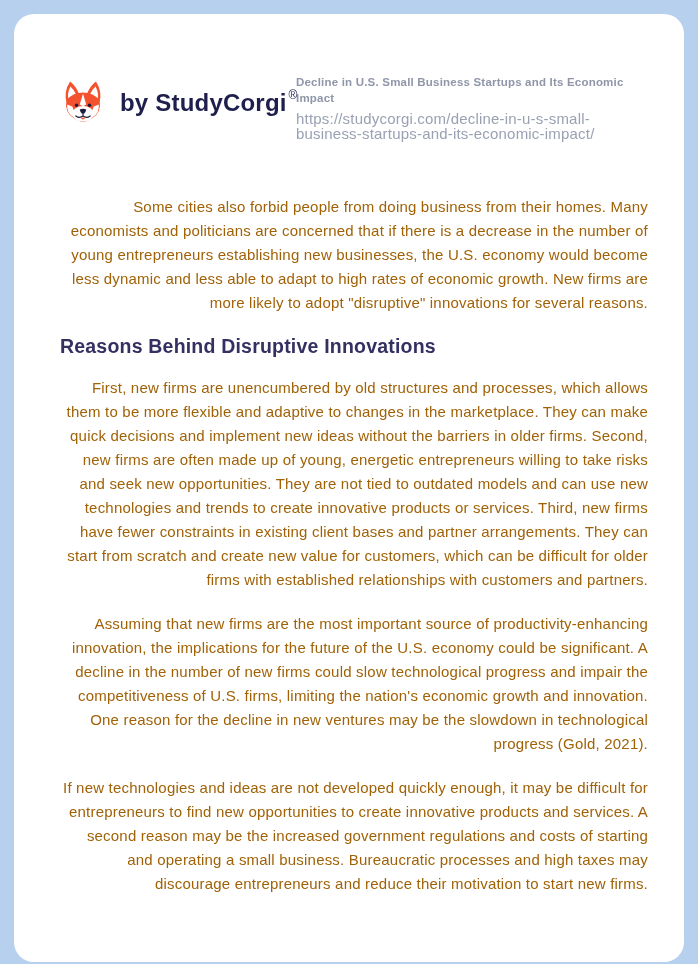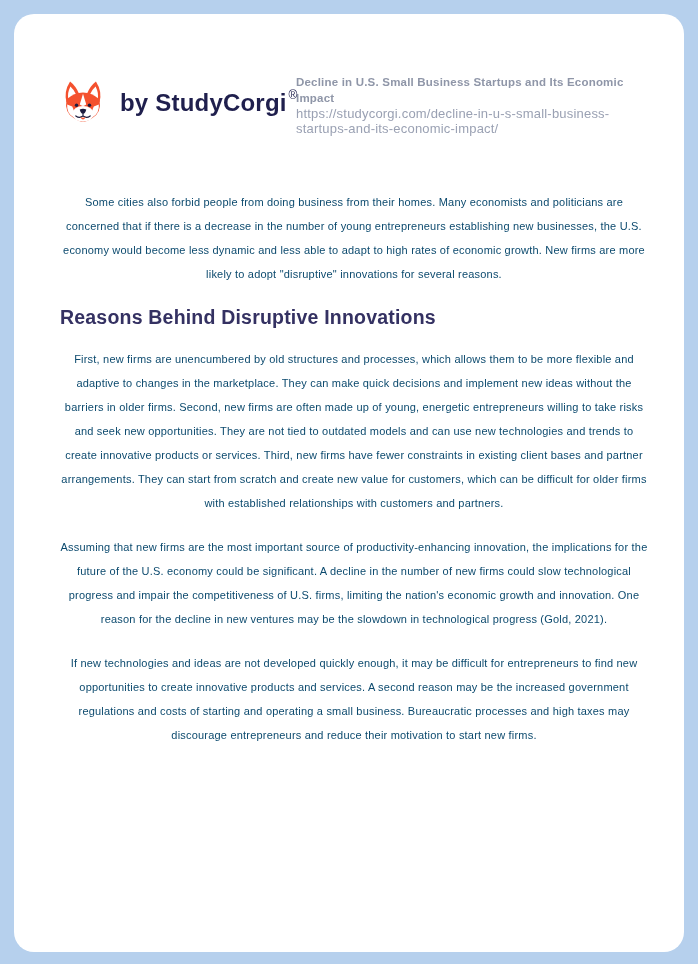--- a/index.html
+++ b/index.html
@@ -58,35 +58,36 @@
   }
   .doc-title {
     font-size: 11.5px;
     font-weight: bold;
     color: #8f96a8;
     line-height: 16px;
     letter-spacing: 0.2px;
   }
   .doc-url {
     display: block;
-    font-size: 13px;
+    margin-top: 5px;
+    font-size: 15px;
     color: #9aa1b3;
     line-height: 15px;
     letter-spacing: 0.2px;
     text-decoration: none;
     word-break: break-word;
   }
   
   .doc-main { margin-top: 54px; }
   .doc-main p {
-    font-size: 11px;
+    font-size: 15px;
     line-height: 24px;
-    color: #0c4a6e;
+    color: #a16207;
     letter-spacing: 0.2px;
-    text-align: center;
+    text-align: right;
     margin-bottom: 20px;
   }
   .doc-main h2 {
     font-size: 19.5px;
     font-weight: bold;
     color: #343162;
     letter-spacing: 0.2px;
     margin: 16px 0 18px 0;
   }
 </style>

